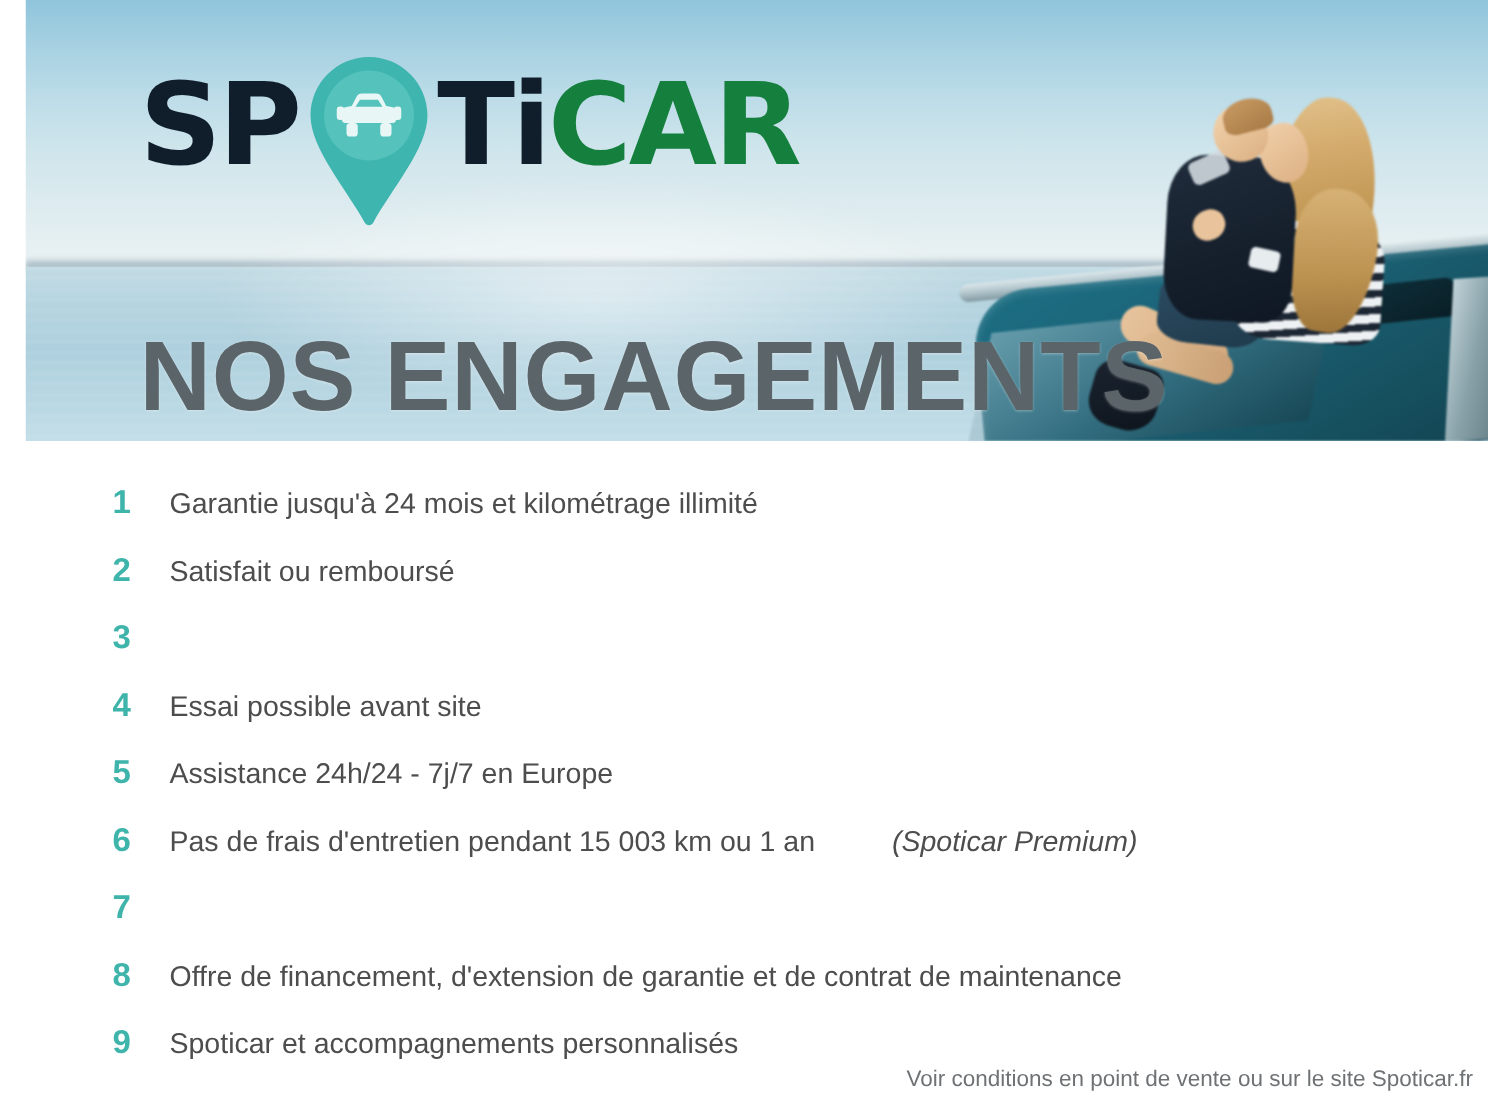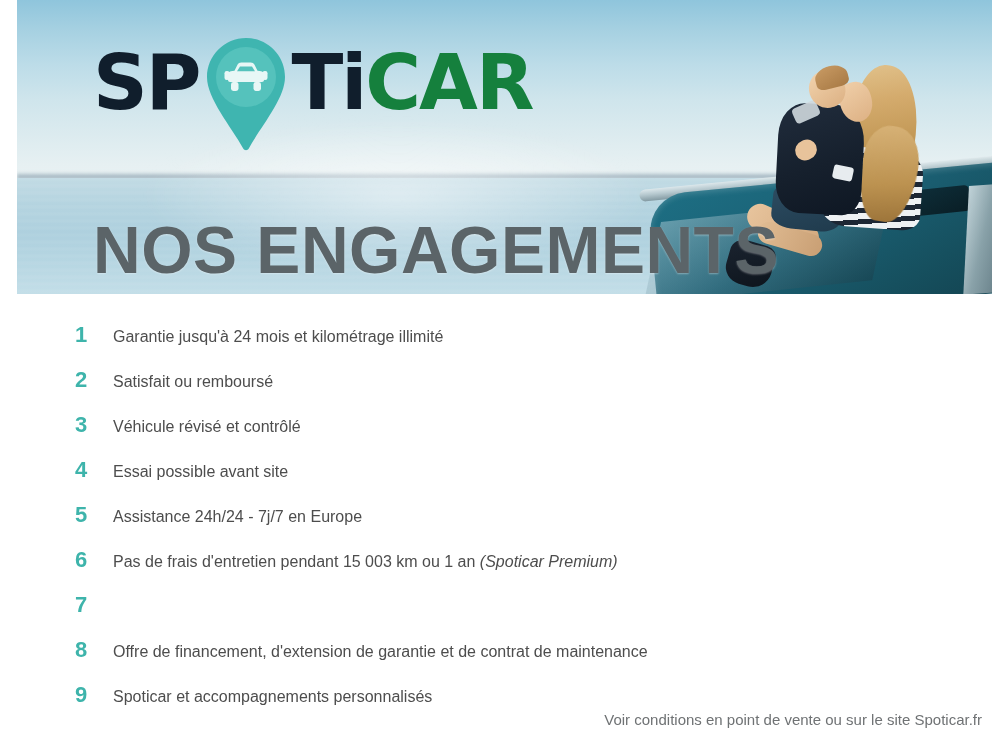--- a/index.html
+++ b/index.html
@@ -333,26 +333,27 @@
     flex: 0 0 43px;
     font-family: "Liberation Sans", sans-serif;
     font-weight: bold;
     font-size: 22px;
     color: #3eb4ab;
     text-align: left;
     padding-left: 5px;
   }
   .row-text {
     font-family: "Liberation Sans", sans-serif;
-    font-size: 16px;
+    font-size: 19px;
     color: #4d4d4d;
     white-space: nowrap;
   }
   .row-text em {
     font-style: italic;
+    margin-left: 46px;
   }
 
   
   .footer-note {
     position: absolute;
     right: 10px;
     top: 711px;
     font-family: Liberation Sans, sans-serif;
     font-size: 15px;
     color: #6f7274;
@@ -429,21 +430,20 @@
       <span class="row-text"><span>Garantie jusqu'à 24 mois et kilométrage illimité</span></span>
     </div>
 
     <div class="list-row">
       <span class="row-num">2</span>
       <span class="row-text"><span>Satisfait ou remboursé</span></span>
     </div>
 
     <div class="list-row">
       <span class="row-num">3</span>
-      <span class="row-text"><span>Véhicule révisé et contrôlé</span></span>
     </div>
 
     <div class="list-row">
       <span class="row-num">4</span>
       <span class="row-text"><span>Essai possible avant site</span></span>
     </div>
 
     <div class="list-row">
       <span class="row-num">5</span>
       <span class="row-text"><span>Assistance 24h/24 - 7j/7 en Europe</span></span>

